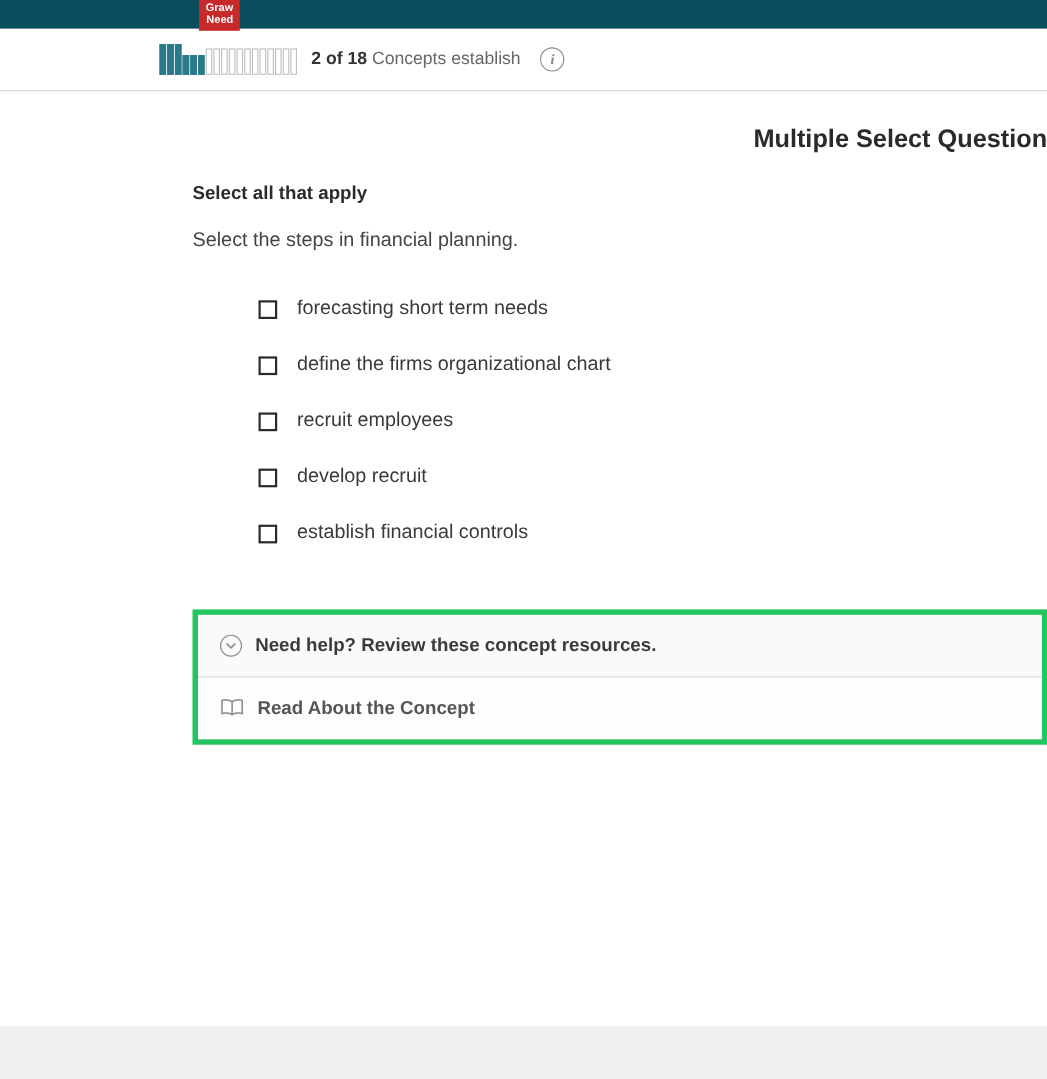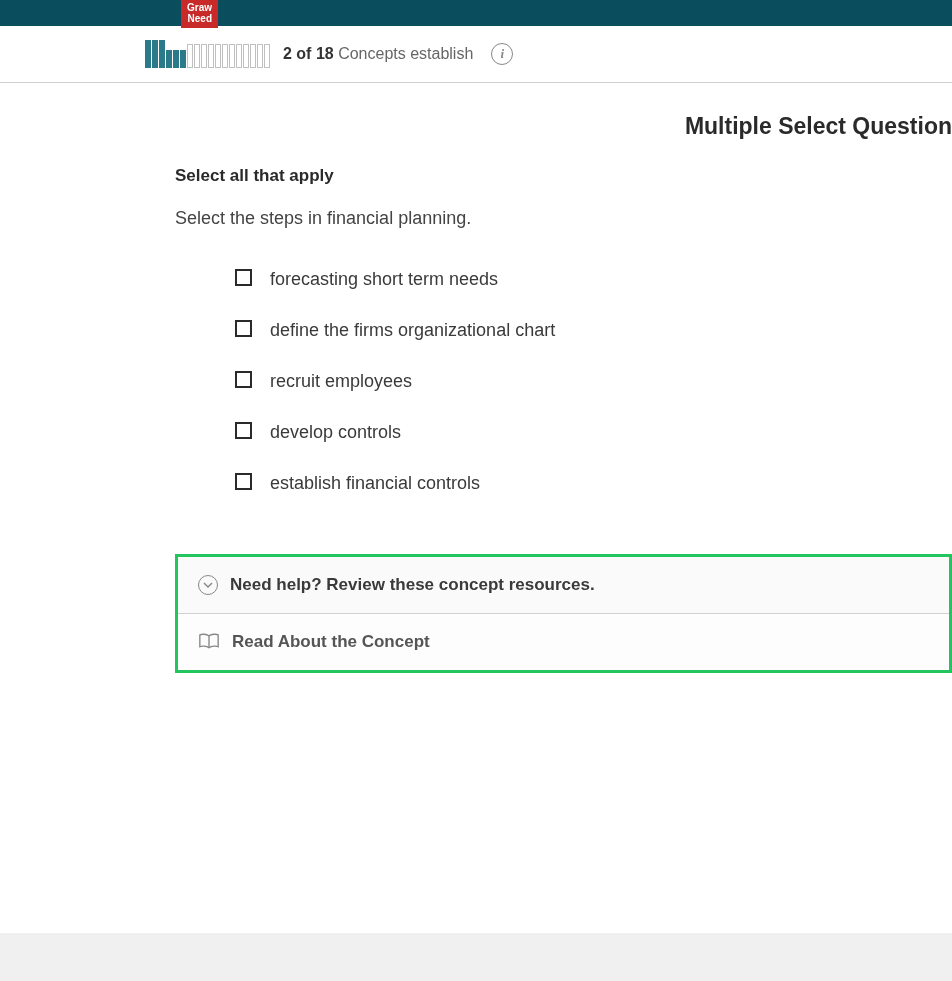--- a/index.html
+++ b/index.html
@@ -109,37 +109,37 @@
       font-size: 18px;
       color: #444;
       margin-bottom: 40px;
     }
     .options {
       padding-left: 60px;
       margin-bottom: 60px;
     }
     .option {
       display: flex;
-      align-items: flex-start;
+      align-items: flex-end;
       margin-bottom: 30px;
       cursor: pointer;
     }
     .checkbox {
       width: 17px;
       height: 17px;
       border: 2.5px solid #2a2a2a;
       margin-right: 18px;
       flex-shrink: 0;
     }
     .option-label {
       font-size: 18px;
       color: #3a3a3a;
     }
     .help-section {
-      border: 3px solid #22c55e;
+      border: 5px solid #22c55e;
       margin-right: 0;
     }
     .help-header {
       padding: 18px 20px;
       border-bottom: 1px solid #d0d0d0;
       display: flex;
       align-items: center;
       background: #fafafa;
       cursor: pointer;
     }
@@ -232,21 +232,21 @@
     <div class="option">
       <div class="checkbox"></div>
       <span class="option-label">define the firms organizational chart</span>
     </div>
     <div class="option">
       <div class="checkbox"></div>
       <span class="option-label">recruit employees</span>
     </div>
     <div class="option">
       <div class="checkbox"></div>
-      <span class="option-label">develop controls</span>
+      <span class="option-label">develop recruit</span>
     </div>
     <div class="option">
       <div class="checkbox"></div>
       <span class="option-label">establish financial controls</span>
     </div>
   </div>
 
   <div class="help-section">
     <div class="help-header">
       <span class="chevron-icon">

